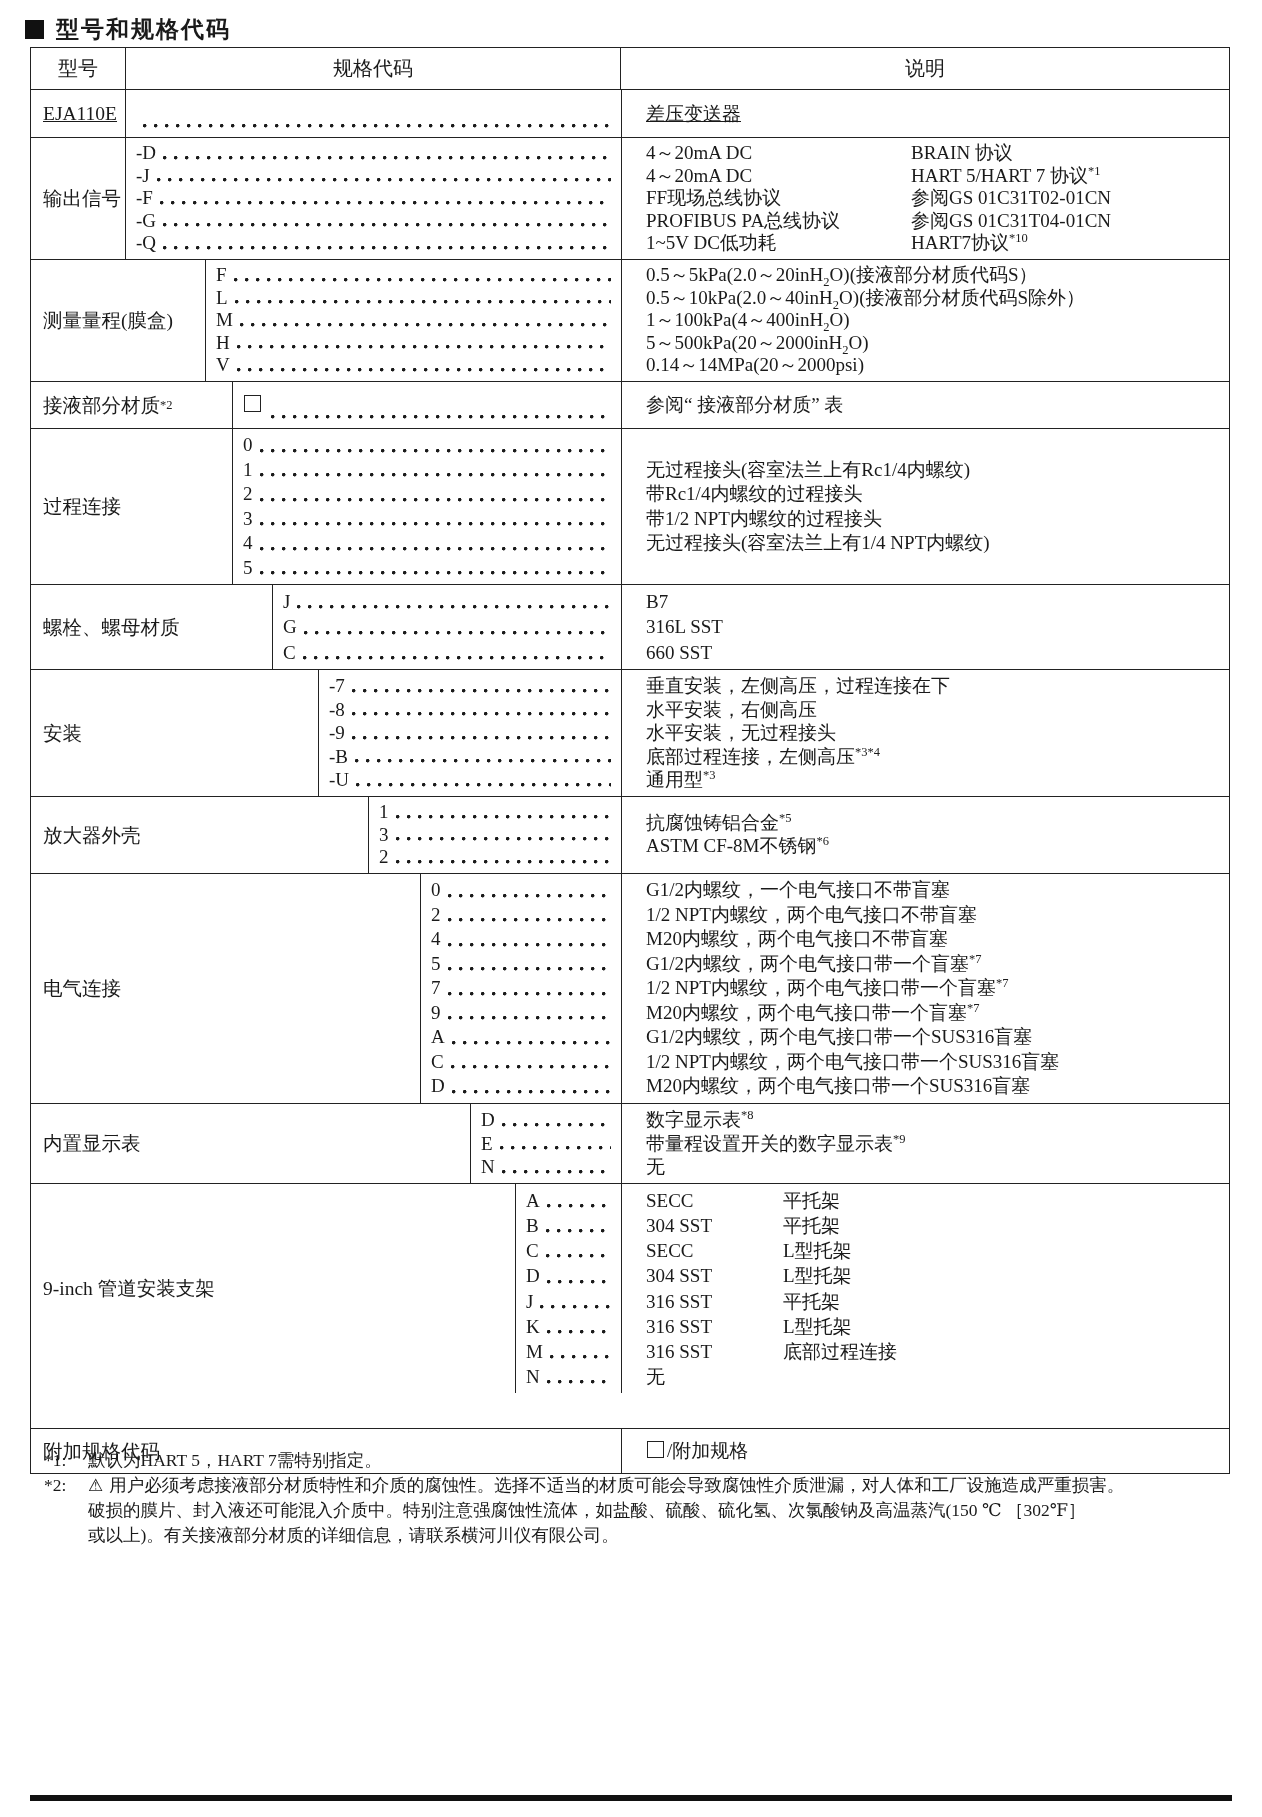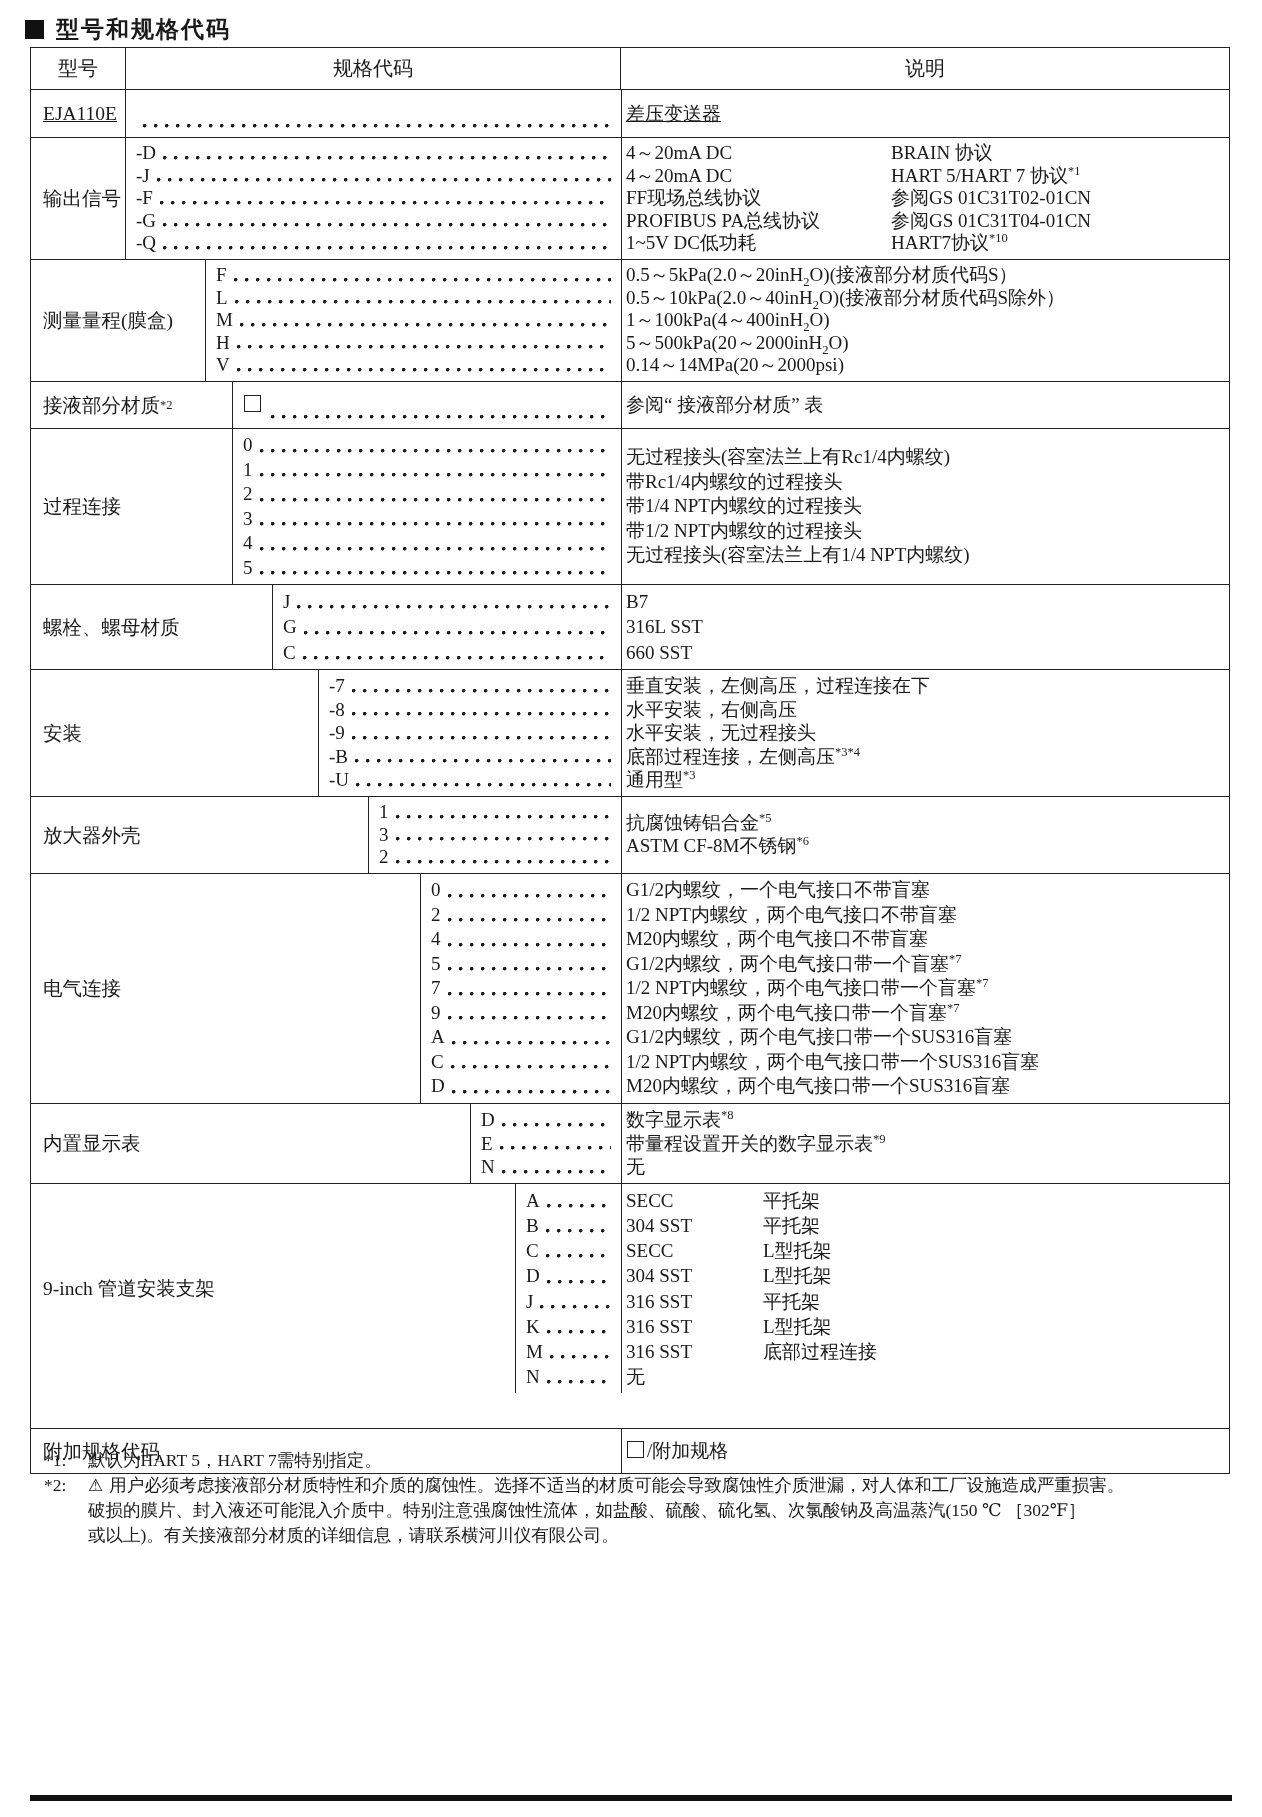--- a/index.html
+++ b/index.html
@@ -34,21 +34,21 @@
     padding-left:12px;font-size:19.5px;flex:0 0 auto;
     border-right:1.6px solid #222;white-space:nowrap;
   }
   .label-cell.no-divider{border-right:none;}
   .codes-cell{
     display:flex;flex-direction:column;justify-content:center;
     box-sizing:border-box;padding-left:10px;flex:0 0 auto;
   }
   .desc-cell{
     flex:1;display:flex;flex-direction:column;justify-content:center;
-    box-sizing:border-box;padding-left:4px;border-left:1.6px solid #222;
+    box-sizing:border-box;padding-left:24px;border-left:1.6px solid #222;
     overflow:hidden;
   }
   .code-line{display:flex;font-size:19px;white-space:nowrap;}
   .desc-line{font-size:19px;white-space:nowrap;display:flex;}
   .d1{flex:0 0 auto;}
   .leader{
     flex:1 1 auto;height:4px;align-self:flex-end;
     margin:0 10px 5px 7px;
     background-image:radial-gradient(circle at 1.7px 1.7px,#1a1a1a 1.55px,transparent 2.05px);
     background-size:11px 4px;background-repeat:repeat-x;
@@ -233,23 +233,20 @@
             </div>
           </div>
           <div class="desc-cell">
             <div class="desc-line" style="height: 24.5px; line-height: 24.5px;">
               <span>无过程接头(容室法兰上有Rc1/4内螺纹)</span>
             </div>
             <div class="desc-line" style="height: 24.5px; line-height: 24.5px;">
               <span>带Rc1/4内螺纹的过程接头</span>
             </div>
             <div class="desc-line" style="height: 24.5px; line-height: 24.5px;">
-              <span>带1/4 NPT内螺纹的过程接头</span>
-            </div>
-            <div class="desc-line" style="height: 24.5px; line-height: 24.5px;">
               <span>带1/2 NPT内螺纹的过程接头</span>
             </div>
             <div class="desc-line" style="height: 24.5px; line-height: 24.5px;">
               <span>无过程接头(容室法兰上有1/4 NPT内螺纹)</span>
             </div>
           </div>
         </div>
         <div class="section" style="height: 85px;">
           <div class="label-cell" style="width: 242px;">螺栓、螺母材质</div>
           <div class="codes-cell" style="width: 348px;">

